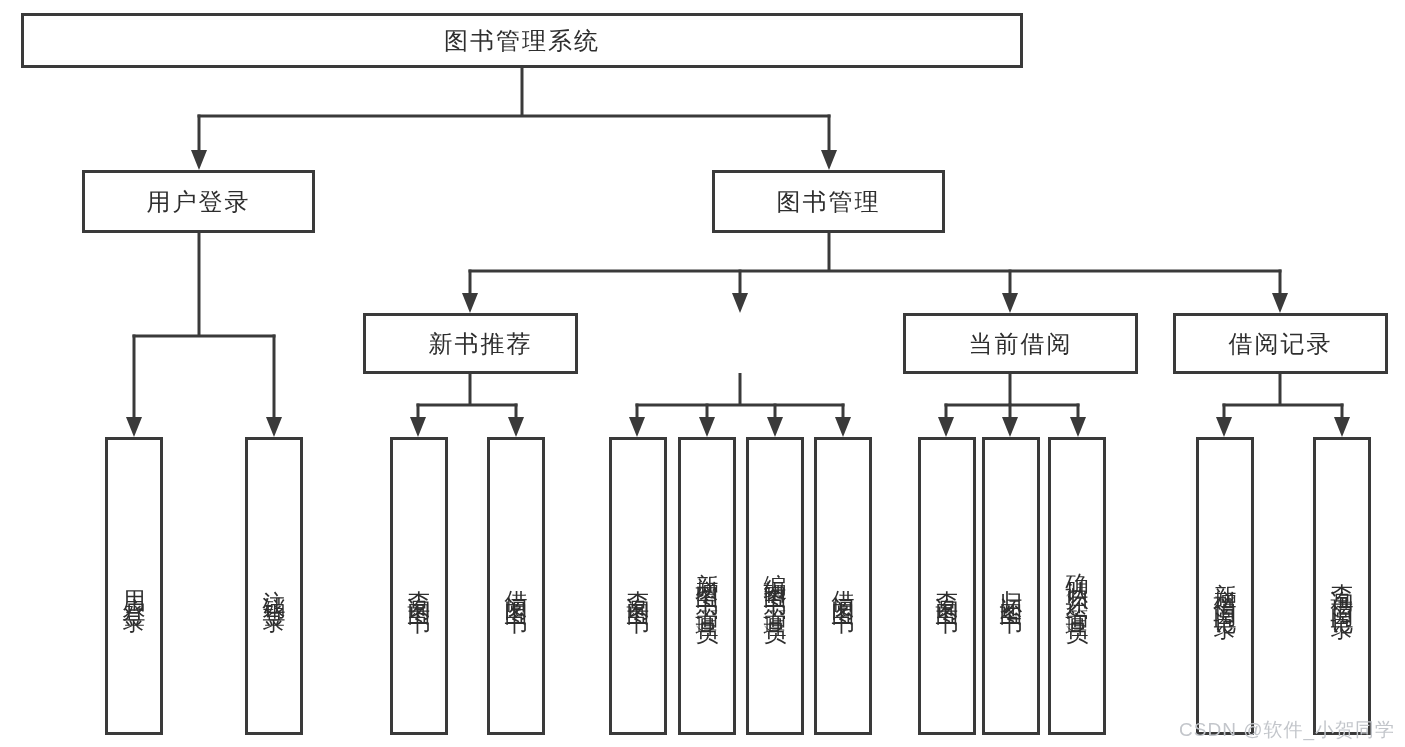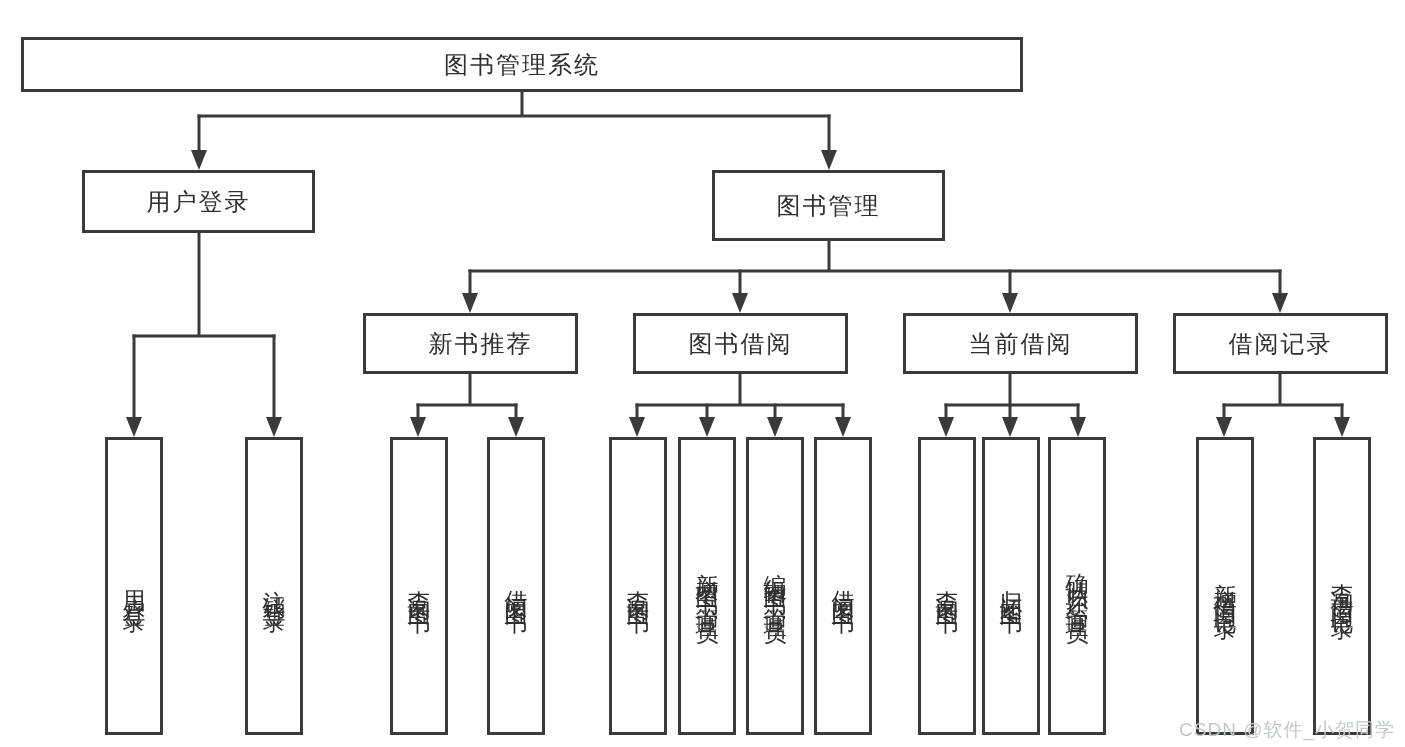--- a/index.html
+++ b/index.html
@@ -117,36 +117,33 @@
     <g>
       <line x1="1280" y1="373" x2="1280" y2="405"></line>
       <line x1="1222.5" y1="405" x2="1343.5" y2="405"></line>
       <line x1="1224" y1="403.5" x2="1224" y2="419"></line>
       <polygon points="1216,417 1232,417 1224,437"></polygon>
       <line x1="1342" y1="403.5" x2="1342" y2="419"></line>
       <polygon points="1334,417 1350,417 1342,437"></polygon>
     </g>
   </svg>
 
-  <div class="box hbox root-box" style="left:21px; top:13px; width:1002px; height:55px;margin-top:24px;">
+  <div class="box hbox root-box" style="left:21px; top:13px; width:1002px; height:55px;">
     <span>图书管理系统</span>
   </div>
 
   <div class="box hbox" style="left:82px; top:170px; width:233px; height:63px;">
     <span>用户登录</span>
   </div>
-  <div class="box hbox" style="left:712px; top:170px; width:233px; height:71px;">
+  <div class="box hbox" style="left:712px; top:170px; width:233px; height:63px;">
     <span>图书管理</span>
   </div>
 
   <div class="box hbox" style="left:363px; top:313px; width:215px; height:61px;padding-left:20px;">
     <span>新书推荐</span>
-  </div>
-  <div class="box hbox" style="left:633px; top:313px; width:215px; height:61px;">
-    <span>图书借阅</span>
   </div>
   <div class="box hbox" style="left:903px; top:313px; width:235px; height:61px;">
     <span>当前借阅</span>
   </div>
   <div class="box hbox" style="left:1173px; top:313px; width:215px; height:61px;">
     <span>借阅记录</span>
   </div>
 
   <div class="box vbox" style="left:105px; top:437px; width:58px; height:298px;">
     <span class="vtext">用户登录</span>

